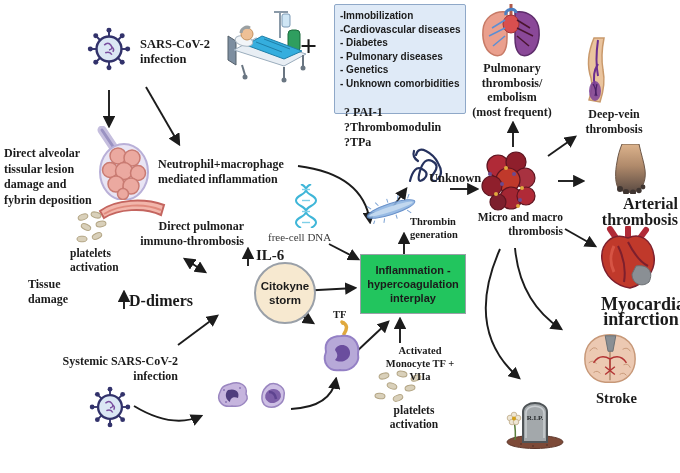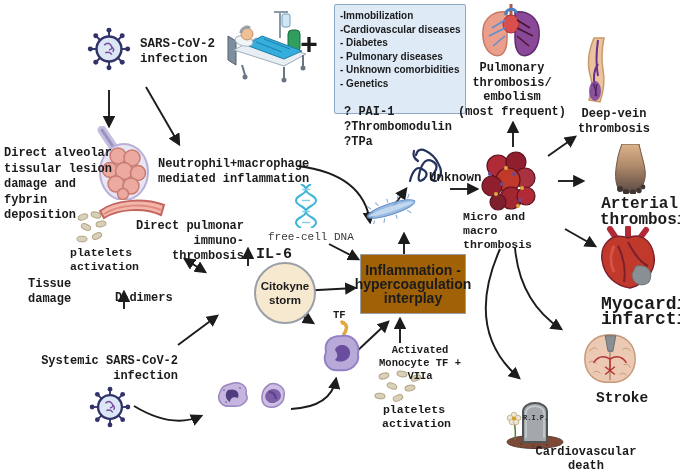--- a/index.html
+++ b/index.html
@@ -1,28 +1,28 @@
 <!DOCTYPE html>
 <html><head>
 <meta charset="utf-8">
 <style>
   html,body{margin:0;padding:0;background:#fff;}
   #canvas{position:relative;width:680px;height:473px;background:#ffffff;overflow:hidden;
           font-family:"Liberation Sans",sans-serif;}
   .lbl{position:absolute;font-weight:bold;color:#1b1b1b;white-space:pre-line;
-       line-height:1.22;font-family:Liberation Mono, monospace;}
+       line-height:1.22;font-family:Liberation Serif, serif;}
   .icon{position:absolute;}
   #arrows{position:absolute;left:0;top:0;pointer-events:none;}
   .combox{position:absolute;left:334px;top:4px;width:132px;height:110px;
           background:#dfeaf7;border:1.5px solid #8fa8c8;border-radius:2px;
           padding:4px 5px;box-sizing:border-box;}
   .combox div{font-size:10px;font-weight:bold;color:#1b1b1b;line-height:13.5px;white-space:pre;}
   .interplay{position:absolute;left:360px;top:254px;width:104px;height:58px;
-             background:#a16207;border:1.5px solid #9aa0a8;display:flex;align-items:center;
-             justify-content:center;text-align:center;font-size:14px;font-weight:bold;
+             background:#22c55e;border:1.5px solid #9aa0a8;display:flex;align-items:center;
+             justify-content:center;text-align:center;font-size:11px;font-weight:bold;
              color:#1b1b1b;line-height:14px;white-space:pre-line;}
   .storm{position:absolute;left:214px;top:262px;width:58px;height:58px;border-radius:50%;
          background:#f7e9d0;border:2px solid #9aa0a8;display:flex;align-items:center;
          justify-content:center;text-align:center;font-size:11.5px;font-weight:bold;
          color:#1b1b1b;line-height:14px;white-space:pre-line;margin-left:40px;}
 </style>
 </head>
 <body>
 
 <div id="canvas">
@@ -366,22 +366,22 @@
         <path d="M20,28 q5,-2 7,2"></path>
         <path d="M27,22 q3,2 1,5"></path>
     </g>
   </svg>
 
   <div class="combox">
     <div>-Immobilization</div>
     <div>-Cardiovascular diseases</div>
     <div>- Diabetes</div>
     <div>- Pulmonary diseases</div>
+    <div>- Genetics</div>
     <div>- Unknown comorbidities</div>
-    <div>- Genetics</div>
   </div>
 
   <div class="storm">Citokyne
 storm</div>
 
   <div class="interplay">Inflammation -
 hypercoagulation
 interplay</div>
 
   <div class="lbl" style="left:140px;top:37px;font-size:12.5px">SARS-CoV-2
@@ -396,53 +396,53 @@
 
   <div class="lbl" style="left:572px;top:107px;width:84px;text-align:center;font-size:12px;line-height:15px">Deep-vein
 thrombosis</div>
 
   <div class="lbl" style="left:344px;top:105px;width:116px;font-size:12px;line-height:15px">? PAI-1
 ?Thrombomodulin
 ?TPa</div>
 
   <div class="lbl" style="left:429px;top:171px;font-size:12.5px">Unknown</div>
 
-
-  <div class="lbl" style="left:463px;top:210px;width:100px;text-align:left;font-size:11.5px;line-height:14px">Micro and macro
+  <div class="lbl" style="left:410px;top:216px;width:58px;font-size:10.5px;line-height:12.5px">Thrombin
+generation</div>
+
+  <div class="lbl" style="left:463px;top:210px;width:100px;text-align:right;font-size:11.5px;line-height:14px">Micro and macro
 thrombosis</div>
 
   <div class="lbl" style="left:600px;top:196px;width:78px;text-align:right;font-size:16px;line-height:16px">Arterial
 thrombosis</div>
 
   <div class="lbl" style="left:601px;top:297px;width:80px;text-align:center;font-size:18px;line-height:15px">Myocardial
 infarction</div>
 
   <div class="lbl" style="left:596px;top:390px;font-size:14.5px">Stroke</div>
 
-  <div class="lbl" style="left:526px;top:445px;width:120px;text-align:center;font-size:12px;line-height:14px">Cardiovascular
-death</div>
 
   <div class="lbl" style="left:4px;top:146px;width:110px;font-size:12px;line-height:15.5px">Direct alveolar
 tissular lesion
 damage and
 fybrin deposition</div>
 
   <div class="lbl" style="left:158px;top:157px;width:152px;font-size:12px;line-height:15px">Neutrophil+macrophage
 mediated inflammation</div>
 
   <div class="lbl" style="left:130px;top:219px;width:114px;text-align:right;font-size:12px;line-height:15px">Direct pulmonar
 immuno-thrombosis</div>
 
   <div class="lbl" style="left:70px;top:246px;width:64px;font-size:11.5px;line-height:14px">platelets
 activation</div>
 
   <div class="lbl" style="left:28px;top:277px;width:56px;font-size:12px;line-height:15px">Tissue
 damage</div>
 
-  <div class="lbl" style="left:115px;top:291px;font-size:12px">D-dimers</div>
+  <div class="lbl" style="left:129px;top:291px;font-size:16px">D-dimers</div>
 
   <div class="lbl" style="left:256px;top:246px;font-size:15px">IL-6</div>
 
   <div class="lbl" style="left:268px;top:231px;font-size:11px;font-weight:normal;color:#3a3a3a">free-cell DNA</div>
 
   <div class="lbl" style="left:333px;top:309px;font-size:10.5px">TF</div>
 
   <div class="lbl" style="left:374px;top:344px;width:92px;text-align:center;font-size:10.5px;line-height:13px">Activated
 Monocyte TF +
 VIIa</div>

